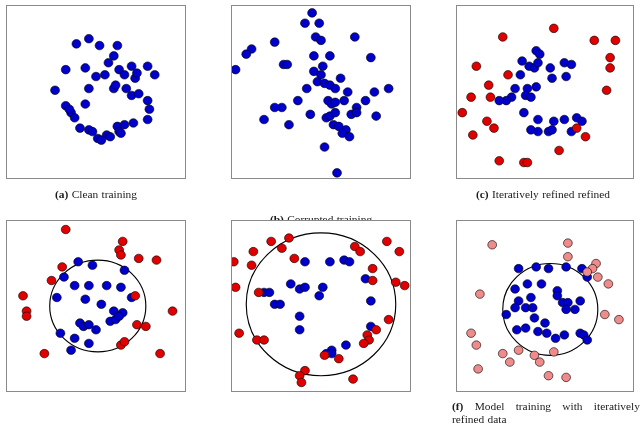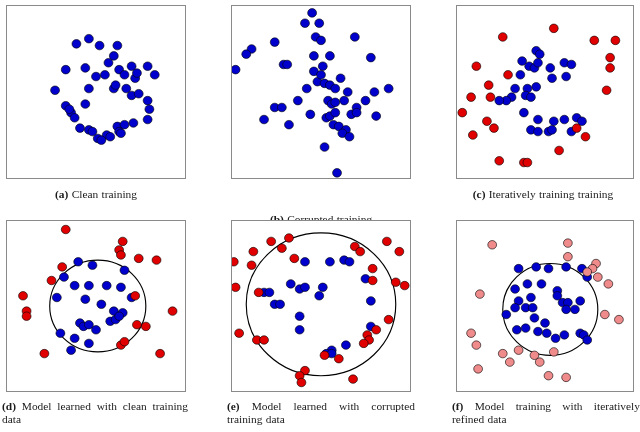--- a/index.html
+++ b/index.html
@@ -242,21 +242,21 @@
             <ellipse cx="38" cy="91" rx="2.5" ry="2.5" fill="#e00000" stroke="#000000" stroke-width="0.6" vector-effect="non-scaling-stroke"></ellipse>
             <ellipse cx="40" cy="91" rx="2.5" ry="2.5" fill="#e00000" stroke="#000000" stroke-width="0.6" vector-effect="non-scaling-stroke"></ellipse>
             <ellipse cx="29" cy="40" rx="2.5" ry="2.5" fill="#e00000" stroke="#000000" stroke-width="0.6" vector-effect="non-scaling-stroke"></ellipse>
             <ellipse cx="73" cy="76" rx="2.5" ry="2.5" fill="#e00000" stroke="#000000" stroke-width="0.6" vector-effect="non-scaling-stroke"></ellipse>
           </g>
         </svg>
     </div>
   </div>
   <div class="caption caption-row-top" style="left:446px; top:188px; width:194px;">
     <span class="clabel">(c)</span>
-    <span class="caption-text">Iteratively training training</span>
+    <span class="caption-text">Iteratively refined refined</span>
   </div>
 
   <div class="panel" style="left:6px; top:220px; width:180px; height:172px;">
     <div class="plot-frame" style="width:180px; height:172px;">
       <svg class="plot-svg" viewBox="0 0 100 100" preserveAspectRatio="none">
           <g>
             <ellipse cx="51" cy="50" rx="27" ry="27" fill="none" stroke="#000000" stroke-width="1.15" vector-effect="non-scaling-stroke"></ellipse>
           </g>
           <g>
             <ellipse cx="40" cy="24" rx="2.5" ry="2.5" fill="#0000cc" stroke="#000000" stroke-width="0.6" vector-effect="non-scaling-stroke"></ellipse>
@@ -301,24 +301,20 @@
             <ellipse cx="93" cy="53" rx="2.5" ry="2.5" fill="#e00000" stroke="#000000" stroke-width="0.6" vector-effect="non-scaling-stroke"></ellipse>
             <ellipse cx="73" cy="61" rx="2.5" ry="2.5" fill="#e00000" stroke="#000000" stroke-width="0.6" vector-effect="non-scaling-stroke"></ellipse>
             <ellipse cx="78" cy="62" rx="2.5" ry="2.5" fill="#e00000" stroke="#000000" stroke-width="0.6" vector-effect="non-scaling-stroke"></ellipse>
             <ellipse cx="64" cy="73" rx="2.5" ry="2.5" fill="#e00000" stroke="#000000" stroke-width="0.6" vector-effect="non-scaling-stroke"></ellipse>
             <ellipse cx="66" cy="71" rx="2.5" ry="2.5" fill="#e00000" stroke="#000000" stroke-width="0.6" vector-effect="non-scaling-stroke"></ellipse>
             <ellipse cx="21" cy="78" rx="2.5" ry="2.5" fill="#e00000" stroke="#000000" stroke-width="0.6" vector-effect="non-scaling-stroke"></ellipse>
             <ellipse cx="86" cy="78" rx="2.5" ry="2.5" fill="#e00000" stroke="#000000" stroke-width="0.6" vector-effect="non-scaling-stroke"></ellipse>
           </g>
         </svg>
     </div>
-  </div>
-  <div class="caption" style="left:2px; top:400px; width:186px;">
-    <span class="clabel">(d)</span>
-    <span class="caption-text">Model learned with clean training data</span>
   </div>
 
   <div class="panel" style="left:231px; top:220px; width:180px; height:172px;">
     <div class="plot-frame" style="width:180px; height:172px;">
       <svg class="plot-svg" viewBox="0 0 100 100" preserveAspectRatio="none">
           <g>
             <ellipse cx="50" cy="49" rx="42" ry="42" fill="none" stroke="#000000" stroke-width="1.15" vector-effect="non-scaling-stroke"></ellipse>
           </g>
           <g>
             <ellipse cx="41" cy="24" rx="2.5" ry="2.5" fill="#0000cc" stroke="#000000" stroke-width="0.6" vector-effect="non-scaling-stroke"></ellipse>
@@ -372,24 +368,20 @@
             <ellipse cx="60" cy="81" rx="2.5" ry="2.5" fill="#e00000" stroke="#000000" stroke-width="0.6" vector-effect="non-scaling-stroke"></ellipse>
             <ellipse cx="41" cy="88" rx="2.5" ry="2.5" fill="#e00000" stroke="#000000" stroke-width="0.6" vector-effect="non-scaling-stroke"></ellipse>
             <ellipse cx="38" cy="91" rx="2.5" ry="2.5" fill="#e00000" stroke="#000000" stroke-width="0.6" vector-effect="non-scaling-stroke"></ellipse>
             <ellipse cx="39" cy="95" rx="2.5" ry="2.5" fill="#e00000" stroke="#000000" stroke-width="0.6" vector-effect="non-scaling-stroke"></ellipse>
             <ellipse cx="68" cy="93" rx="2.5" ry="2.5" fill="#e00000" stroke="#000000" stroke-width="0.6" vector-effect="non-scaling-stroke"></ellipse>
             <ellipse cx="81" cy="64" rx="2.5" ry="2.5" fill="#e00000" stroke="#000000" stroke-width="0.6" vector-effect="non-scaling-stroke"></ellipse>
             <ellipse cx="35" cy="22" rx="2.5" ry="2.5" fill="#e00000" stroke="#000000" stroke-width="0.6" vector-effect="non-scaling-stroke"></ellipse>
           </g>
         </svg>
     </div>
-  </div>
-  <div class="caption" style="left:227px; top:400px; width:188px;">
-    <span class="clabel">(e)</span>
-    <span class="caption-text">Model learned with corrupted training data</span>
   </div>
 
   <div class="panel" style="left:456px; top:220px; width:178px; height:172px;">
     <div class="plot-frame" style="width:178px; height:172px;">
       <svg class="plot-svg" viewBox="0 0 100 100" preserveAspectRatio="none">
           <g>
             <ellipse cx="53" cy="52" rx="27" ry="27" fill="none" stroke="#000000" stroke-width="1.15" vector-effect="non-scaling-stroke"></ellipse>
           </g>
           <g>
             <ellipse cx="35" cy="28" rx="2.5" ry="2.5" fill="#0000cc" stroke="#000000" stroke-width="0.6" vector-effect="non-scaling-stroke"></ellipse>

